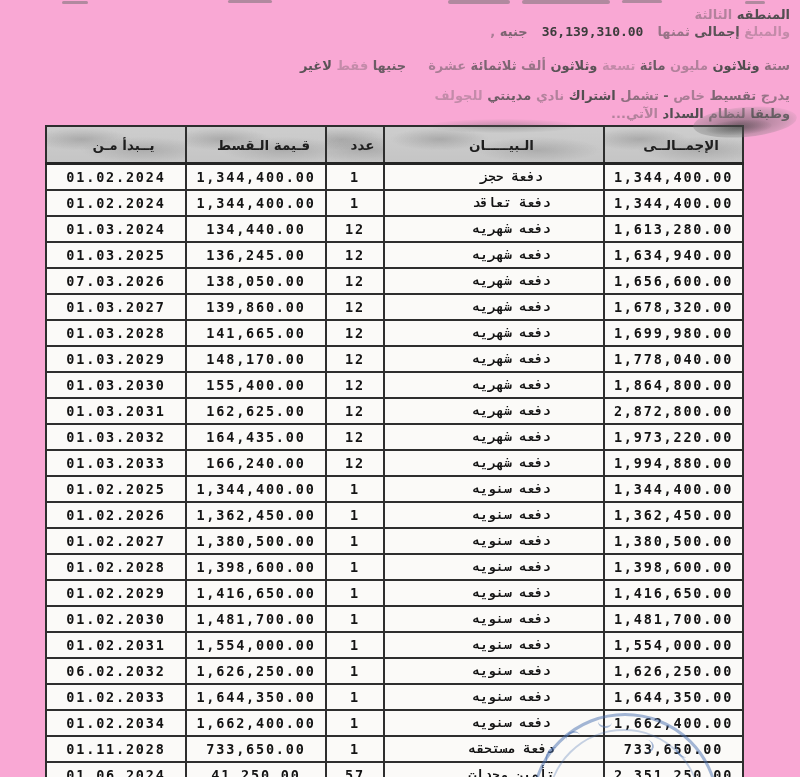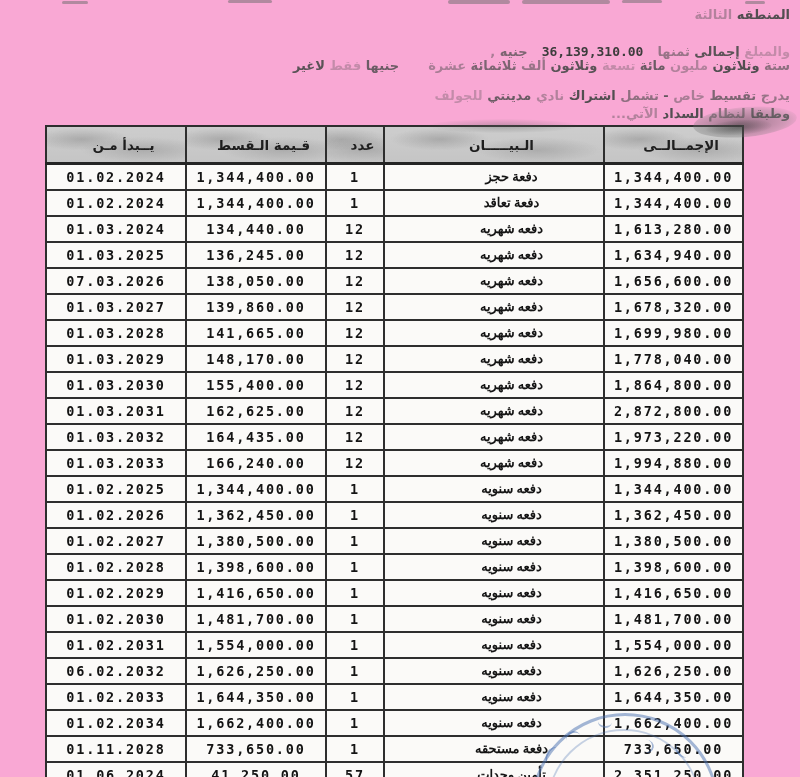--- a/index.html
+++ b/index.html
@@ -4,27 +4,27 @@
 <style>
   html,body{margin:0;padding:0;background:#e9e9e7;}
   .page{position:relative;width:800px;height:777px;overflow:hidden;background:#f9a8d4;
         font-family:"DejaVu Sans",sans-serif;}
   
   .top-frag{position:absolute;background:rgba(105,105,105,0.5);border-radius:2px;}
   
   .hline{position:absolute;right:10px;white-space:nowrap;color:#4a4a4a;font-weight:700;
          font-size:13px;direction:rtl;}
   .hl1{top:7px;}
-  .hl2{top:44px;margin-left:15px;}
+  .hl2{top:24px;margin-left:15px;}
   .hl3{top:58px;}
   .hl4{top:88px;}
   .hl5{top:106px;}
   .num-inline{font-family:"DejaVu Sans Mono",monospace;font-weight:700;color:#3c3c3c;
               letter-spacing:1px;margin:0 14px;direction:ltr;unicode-bidi:embed;}
-  .tail-gap{margin-right:29px;}
+  .tail-gap{margin-right:22px;}
   
   .smudge{position:absolute;border-radius:50%;pointer-events:none;z-index:3;}
   .smudge-a{left:693px;top:107px;width:104px;height:30px;transform:rotate(-5deg);
     background:radial-gradient(ellipse at 45% 55%, rgba(70,70,70,0.55), rgba(120,120,120,0.3) 58%, rgba(140,140,140,0) 78%);}
   .smudge-b{left:706px;top:120px;width:66px;height:15px;transform:rotate(-4deg);
     background:radial-gradient(ellipse, rgba(60,60,60,0.45), rgba(60,60,60,0) 75%);}
   .smudge-c{left:428px;top:119px;width:150px;height:14px;
     background:radial-gradient(ellipse, rgba(95,95,95,0.35), rgba(95,95,95,0) 75%);}
   
   table{position:absolute;left:45px;top:125px;width:697px;border-collapse:collapse;
@@ -32,21 +32,21 @@
   table,th,td{border:2px solid #2e2e2e;}
   th{height:33px;font-size:13.5px;font-weight:700;color:#1e1e1e;text-align:center;
      border-bottom:3px solid #242424;
      background:
        radial-gradient(ellipse 70px 16px at 25% 35%, rgba(110,110,110,0.35), rgba(110,110,110,0) 70%),
        radial-gradient(ellipse 90px 18px at 70% 65%, rgba(100,100,100,0.28), rgba(100,100,100,0) 70%),
        linear-gradient(#cdcdcd,#c5c5c5); padding-left: 16px;}
   td{height:22px;text-align:center;color:#141414;background:#fbfaf8;}
   td.num{font-family:"DejaVu Sans Mono",monospace;font-size:13.5px;font-weight:600;
          letter-spacing:1.8px;}
-  td.ar{font-family:Liberation Serif, serif;font-size:13px;font-weight:700;direction:rtl;padding-left:36px;}
+  td.ar{font-family:Liberation Mono, monospace;font-size:13px;font-weight:700;direction:rtl;padding-left:36px;}
   
   .stamp{position:absolute;z-index:5;pointer-events:none;}
   .stamp-ring-outer{position:absolute;left:531px;top:713px;width:182px;height:182px;
     border:3px solid rgba(73,112,176,0.5);border-radius:50%;}
   .stamp-ring-inner{position:absolute;left:547px;top:729px;width:150px;height:150px;
     border:2px solid rgba(73,112,176,0.3);border-radius:50%;}
   .sq{position:absolute;border-radius:50%;}
   .sq1{left:546px;top:747px;width:12px;height:18px;border-left:2.5px solid rgba(73,112,176,0.55);transform:rotate(28deg);}
   .sq2{left:566px;top:731px;width:15px;height:12px;border-top:2.5px solid rgba(73,112,176,0.5);transform:rotate(-18deg);}
   .sq3{left:636px;top:739px;width:16px;height:14px;border-right:2.5px solid rgba(73,112,176,0.5);transform:rotate(12deg);}

